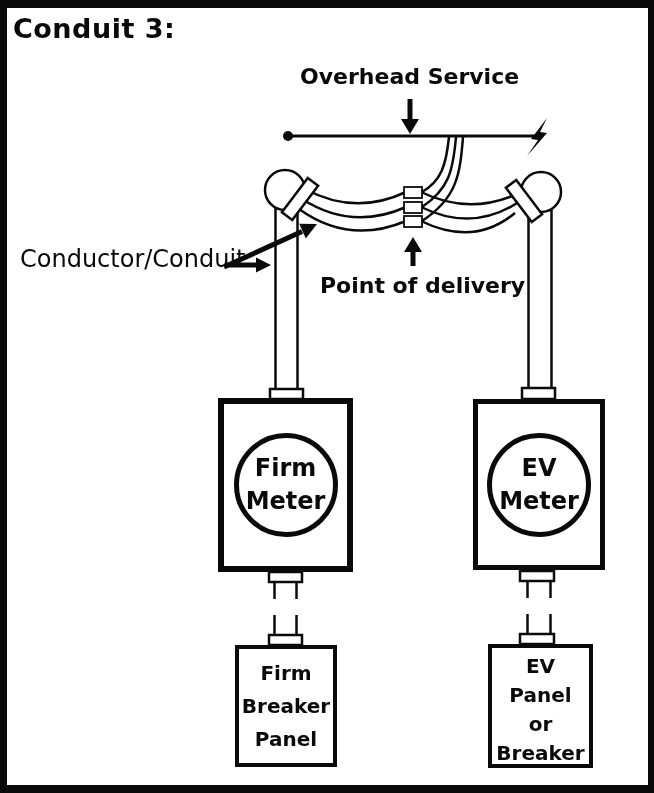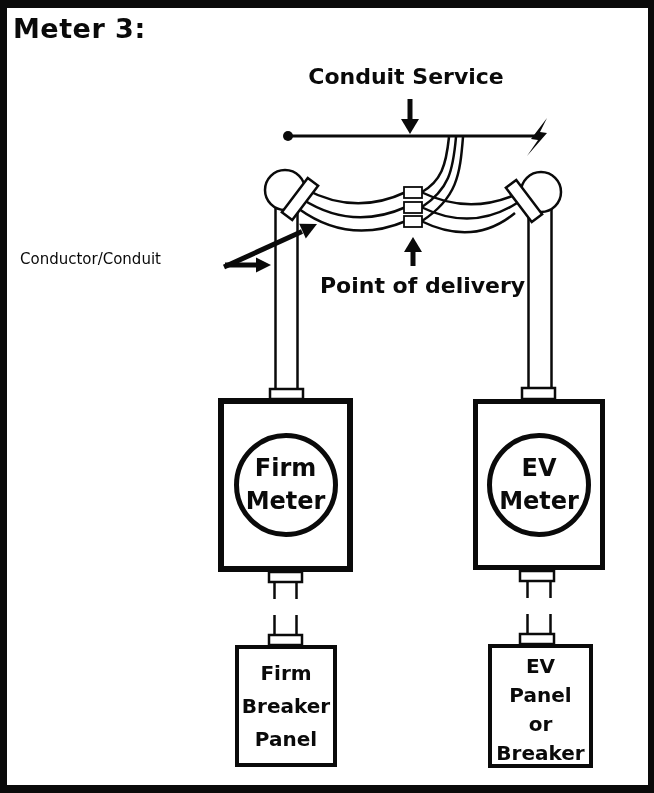--- a/index.html
+++ b/index.html
@@ -18,21 +18,21 @@
     border-right:6px solid #0a0a0a;
     border-bottom:8px solid #0a0a0a;
     box-sizing:border-box;
     pointer-events:none;
   }
   svg.art{position:absolute;left:0;top:0;}
   .txt{position:absolute;white-space:nowrap;}
   .title{left:13px;top:13px;font-size:27px;font-weight:bold;letter-spacing:0.5px;}
   .lbl-overhead{left:300px;top:64px;width:212px;text-align:center;font-size:22px;font-weight:bold;}
   .lbl-pod{left:320px;top:273px;width:200px;text-align:right;font-size:22px;font-weight:bold;}
-  .lbl-conductor{left:20px;top:245px;font-size:15px;line-height:28px;font-weight:normal;}
+  .lbl-conductor{left:20px;top:245px;font-size:24px;line-height:28px;font-weight:normal;}
   .meter{
     position:absolute;background:#ffffff;border:6px solid #0a0a0a;box-sizing:border-box;
     display:flex;align-items:center;justify-content:center;
   }
   .meter.firm{left:218px;top:398px;width:135px;height:174px;}
   .meter.ev{left:473px;top:399px;width:132px;height:171px;border-width:5px;}
   .dial{
     width:104px;height:104px;border:5px solid #0a0a0a;border-radius:50%;
     box-sizing:border-box;display:flex;flex-direction:column;
     align-items:center;justify-content:center;
@@ -127,23 +127,23 @@
       <path d="M404,252 L422,252 L413,237 Z" fill="#0a0a0a"></path>
     </g>
     <g>
       <line x1="224" y1="267" x2="302" y2="231.5" stroke="#0a0a0a" stroke-width="5"></line>
       <path d="M317,224 L305.8,238.4 L299.2,223.8 Z" fill="#0a0a0a"></path>
       <line x1="225" y1="265" x2="257" y2="265" stroke="#0a0a0a" stroke-width="5"></line>
       <path d="M256,257.5 L256,272.5 L271,265 Z" fill="#0a0a0a"></path>
     </g>
   </svg>
 
-  <div class="txt title">Meter 3:</div>
+  <div class="txt title">Conduit 3:</div>
 
-  <div class="txt lbl-overhead">Conduit Service</div>
+  <div class="txt lbl-overhead">Overhead Service</div>
 
   <div class="txt lbl-pod">Point of delivery</div>
 
   <div class="txt lbl-conductor">
     <div>Conductor/Conduit</div>
   </div>
 
   <div class="meter firm">
     <div class="dial">
       <div>Firm</div>

